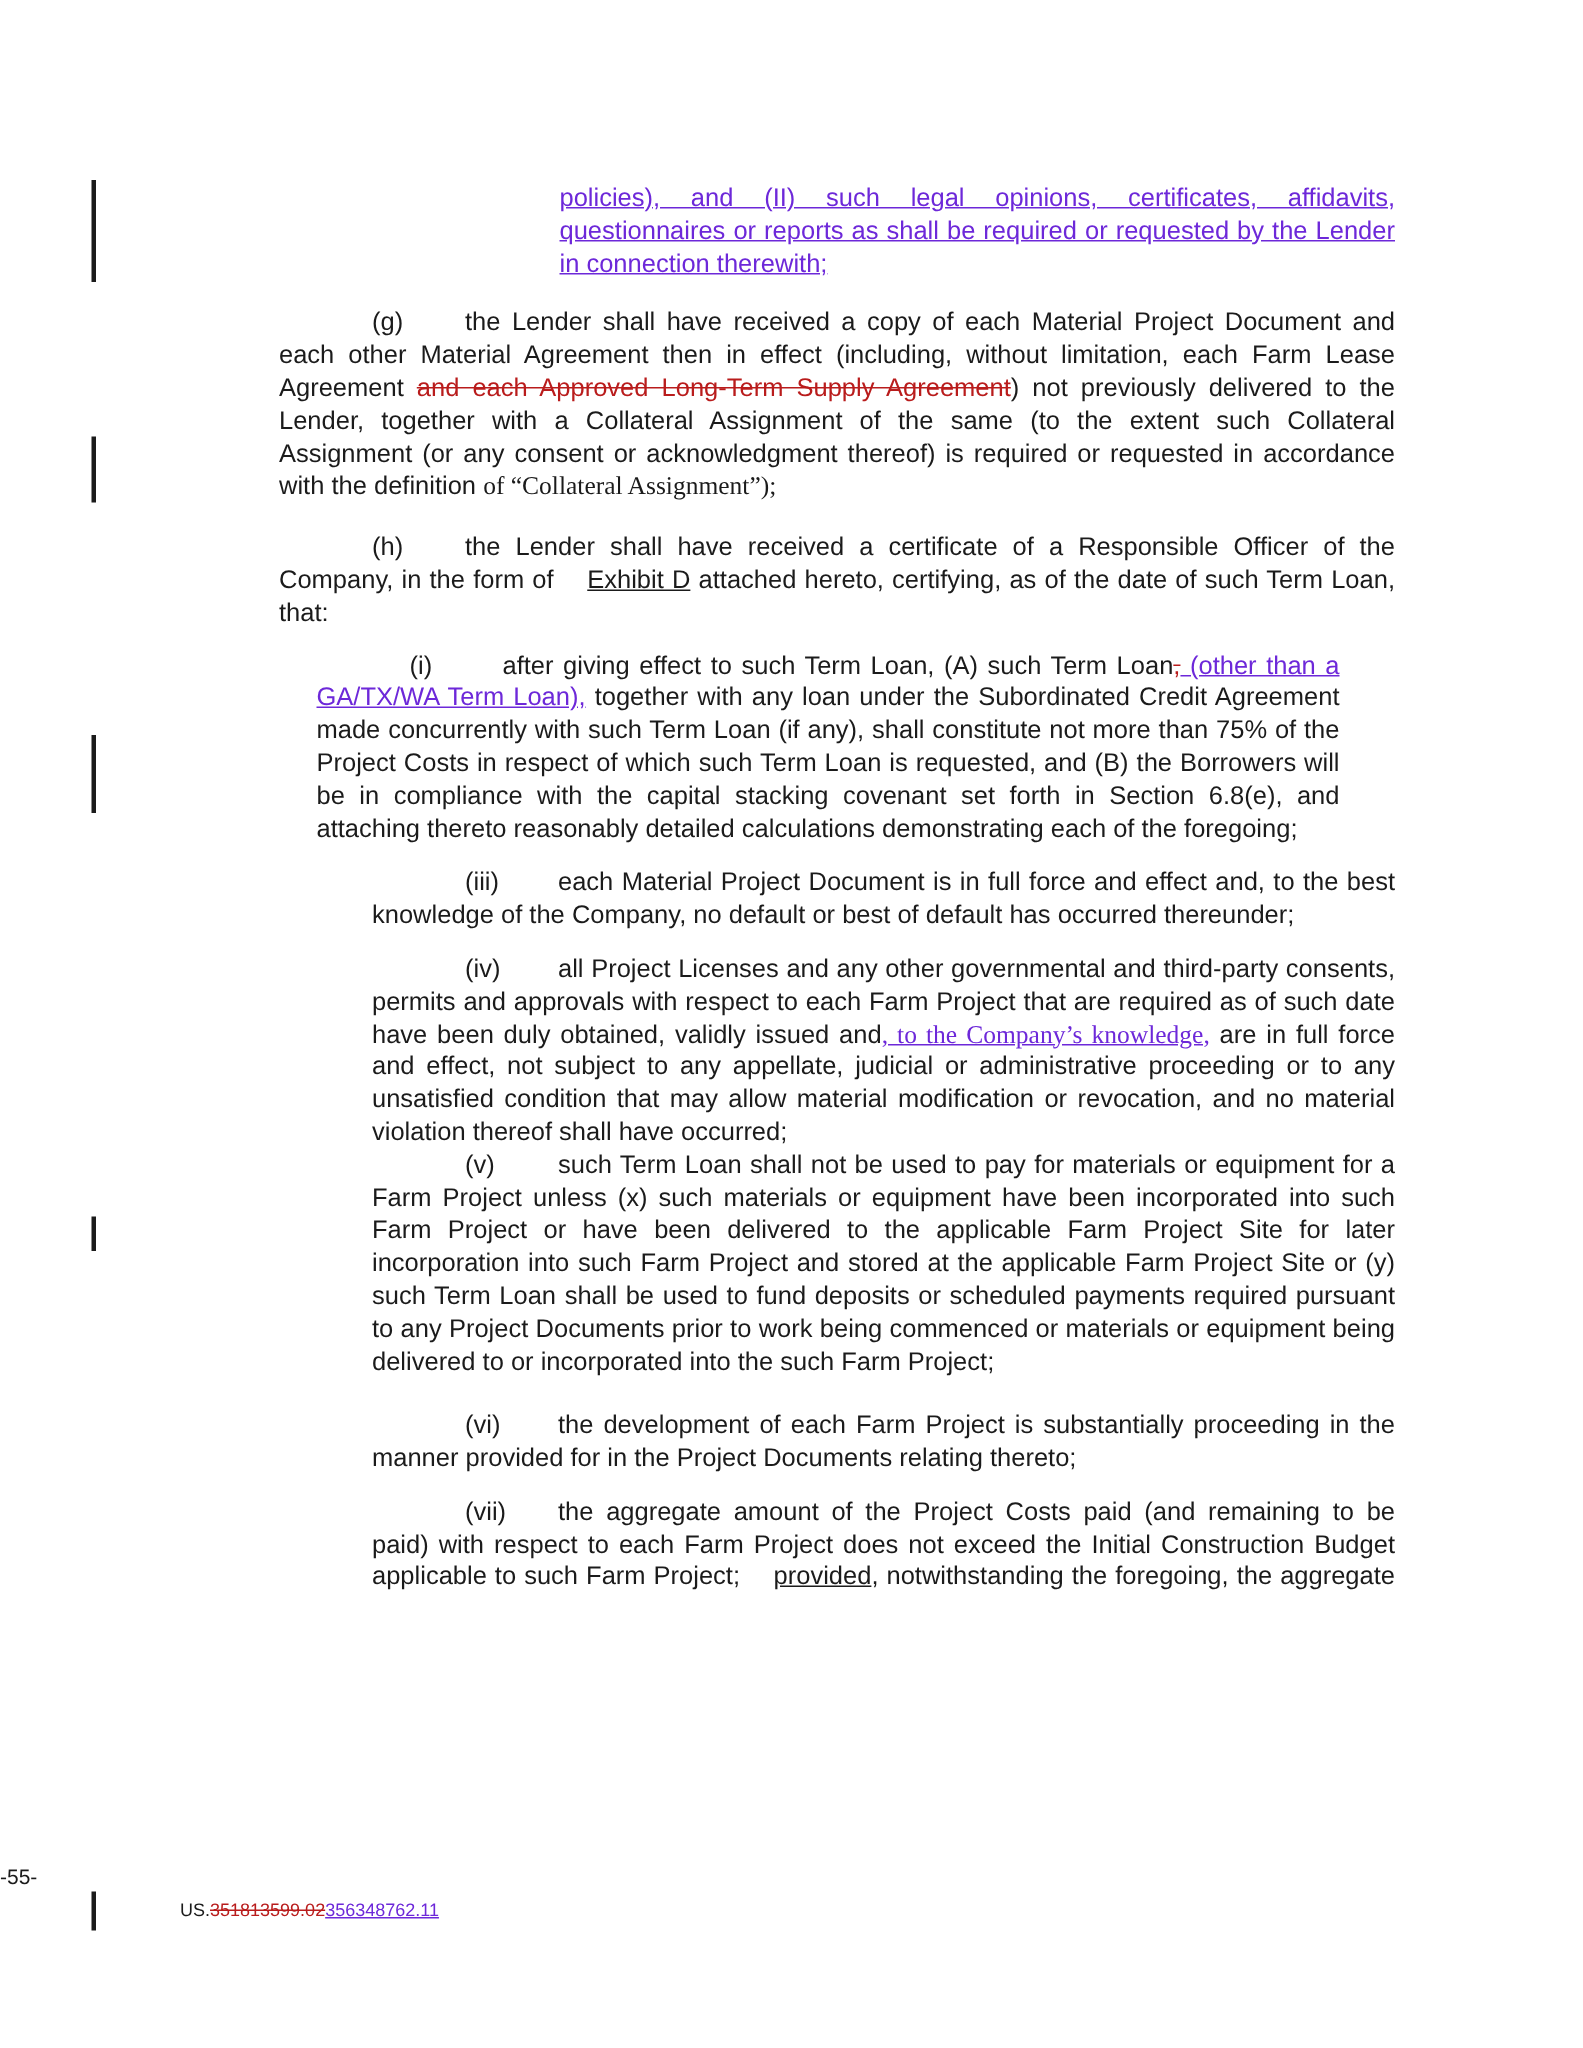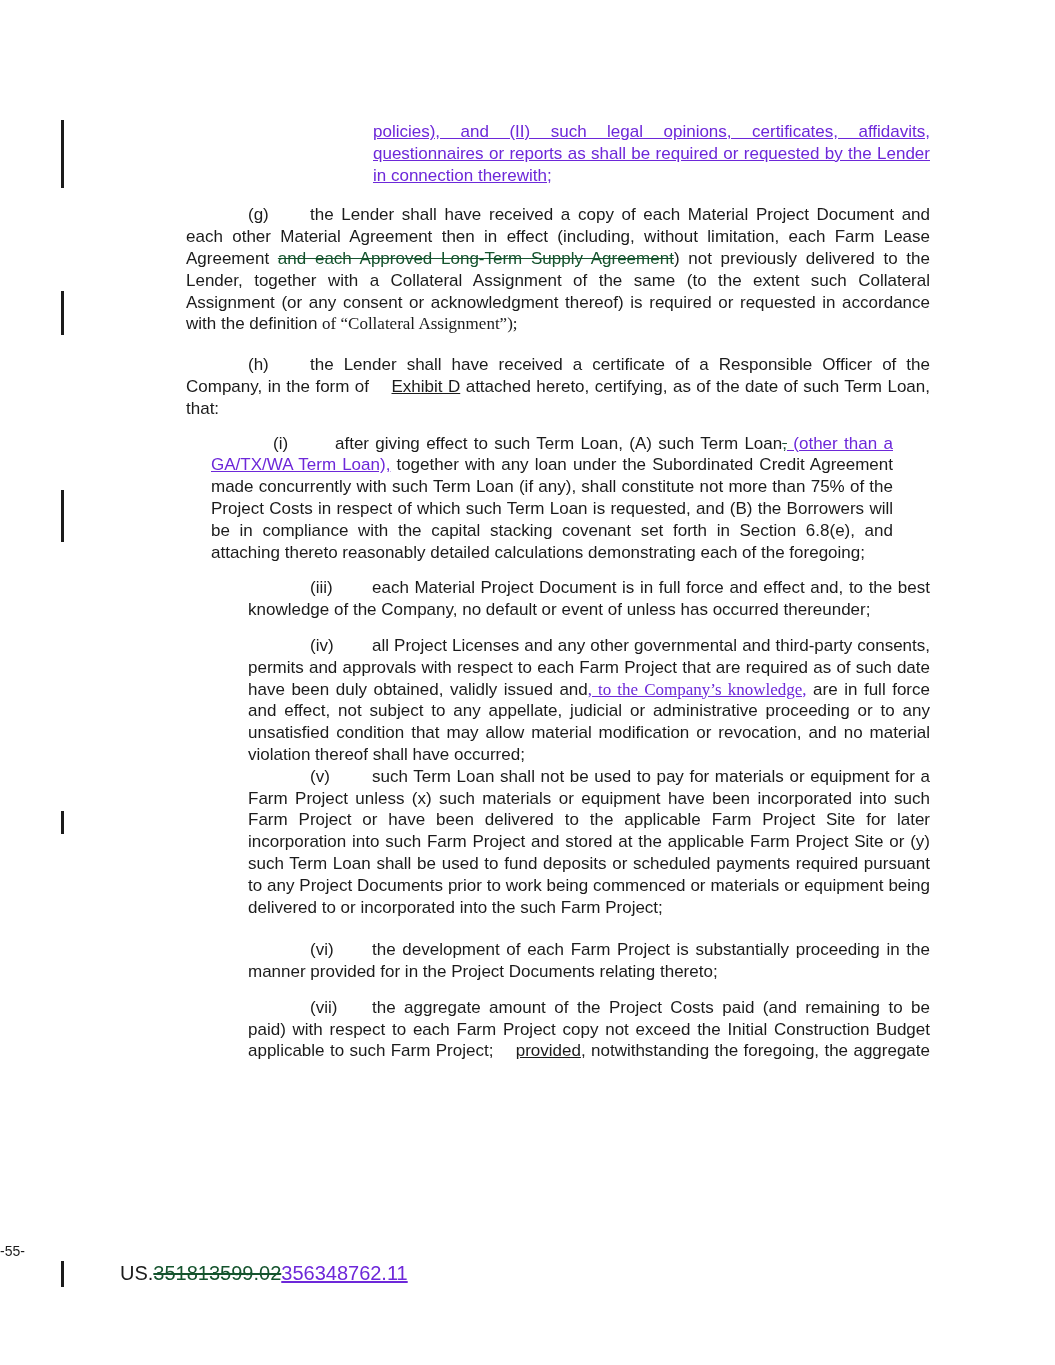--- a/index.html
+++ b/index.html
@@ -63,21 +63,21 @@
   .p-iv  { margin-top: 14px; }
   .p-v   { }
   .p-vi  { margin-top: 21px; }
   .p-vii { margin-top: 14px; text-align-last: justify; }
 
   .ins {
     color: #6d28d9;
     text-decoration: underline;
   }
   .del {
-    color: #14532d;
+    color: #b91c1c;
     text-decoration: line-through;
   }
   .serif {
     font-family: "Liberation Serif", serif;
   }
   .u { text-decoration: underline; padding-left: 17px; }
 
   
   .change-bar {
     position: absolute;
@@ -97,21 +97,21 @@
     top: 1241px;
     left: 0;
     width: 100%;
     text-align: left;
     font-size: 14px;
   }
   .footer-id {
     position: absolute;
     top: 1263px;
     left: 120px;
-    font-size: 20px;
+    font-size: 12px;
   }
 </style>
 </head>
 <body>
 
 <div class="page">
 
   <div class="change-bar bar-a"></div>
   <div class="change-bar bar-b"></div>
   <div class="change-bar bar-c"></div>
@@ -123,29 +123,29 @@
     <p class="p-insert"><span class="ins">policies), and (II) such legal opinions, certificates, affidavits, questionnaires or reports as shall be required or requested by the Lender in connection therewith;</span></p>
 
 
     <p class="p-g hang"><span class="label">(g)</span><span>the Lender shall have received a copy of each Material Project Document and each other Material Agreement then in effect (including, without limitation, each Farm Lease Agreement </span><span class="del">and each Approved Long-Term Supply Agreement</span><span>) not previously delivered to the Lender, together with a Collateral Assignment of the same (to the extent such Collateral Assignment (or any consent or acknowledgment thereof) is required or requested in accordance with the definition </span><span class="serif">of “Collateral Assignment”);</span></p>
 
     <p class="p-h hang"><span class="label">(h)</span><span>the Lender shall have received a certificate of a Responsible Officer of the Company, in the form of </span><span class="u">Exhibit D</span><span> attached hereto, certifying, as of the date of such Term Loan, that:</span></p>
 
     <p class="sub p-i"><span class="label">(i)</span><span>after giving effect to such Term Loan, (A) such Term Loan</span><span class="del">,</span><span class="ins"> (other than a GA/TX/WA Term Loan),</span><span> together with any loan under the Subordinated Credit Agreement made concurrently with such Term Loan (if any), shall constitute not more than 75% of the Project Costs in respect of which such Term Loan is requested, and (B) the Borrowers will be in compliance with the capital stacking covenant set forth in Section 6.8(e), and attaching thereto reasonably detailed calculations demonstrating each of the foregoing;</span></p>
 
 
-    <p class="sub p-iii"><span class="label">(iii)</span><span>each Material Project Document is in full force and effect and, to the best knowledge of the Company, no default or event of unless has occurred thereunder;</span></p>
+    <p class="sub p-iii"><span class="label">(iii)</span><span>each Material Project Document is in full force and effect and, to the best knowledge of the Company, no default or best of default has occurred thereunder;</span></p>
 
     <p class="sub p-iv"><span class="label">(iv)</span><span>all Project Licenses and any other governmental and third-party consents, permits and approvals with respect to each Farm Project that are required as of such date have been duly obtained, validly issued and</span><span class="ins serif">, to the Company’s knowledge,</span><span> are in full force and effect, not subject to any appellate, judicial or administrative proceeding or to any unsatisfied condition that may allow material modification or revocation, and no material violation thereof shall have occurred;</span></p>
 
     <p class="sub p-v"><span class="label">(v)</span><span>such Term Loan shall not be used to pay for materials or equipment for a Farm Project unless (x) such materials or equipment have been incorporated into such Farm Project or have been delivered to the applicable Farm Project Site for later incorporation into such Farm Project and stored at the applicable Farm Project Site or (y) such Term Loan shall be used to fund deposits or scheduled payments required pursuant to any Project Documents prior to work being commenced or materials or equipment being delivered to or incorporated into the such Farm Project;</span></p>
 
     <p class="sub p-vi"><span class="label">(vi)</span><span>the development of each Farm Project is substantially proceeding in the manner provided for in the Project Documents relating thereto;</span></p>
 
-    <p class="sub p-vii"><span class="label">(vii)</span><span>the aggregate amount of the Project Costs paid (and remaining to be paid) with respect to each Farm Project copy not exceed the Initial Construction Budget applicable to such Farm Project; </span><span class="u">provided</span><span>, notwithstanding the foregoing, the aggregate</span></p>
+    <p class="sub p-vii"><span class="label">(vii)</span><span>the aggregate amount of the Project Costs paid (and remaining to be paid) with respect to each Farm Project does not exceed the Initial Construction Budget applicable to such Farm Project; </span><span class="u">provided</span><span>, notwithstanding the foregoing, the aggregate</span></p>
 
   </div>
 
   <div class="page-num">-55-</div>
 
   <div class="footer-id"><span>US.</span><span class="del">351813599.02</span><span class="ins">356348762.11</span></div>
 
 </div>
 
 </body></html>

